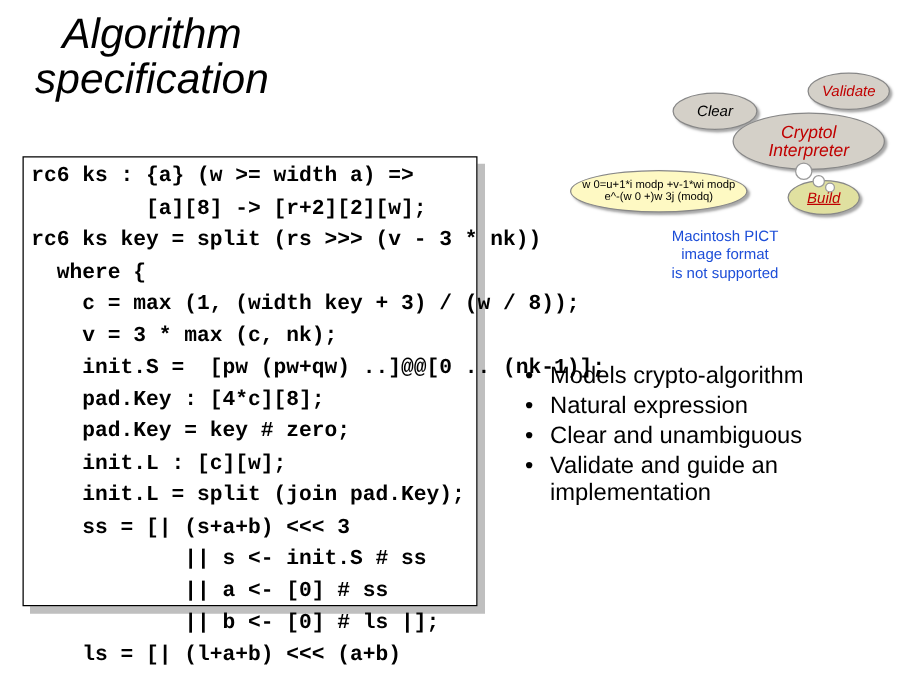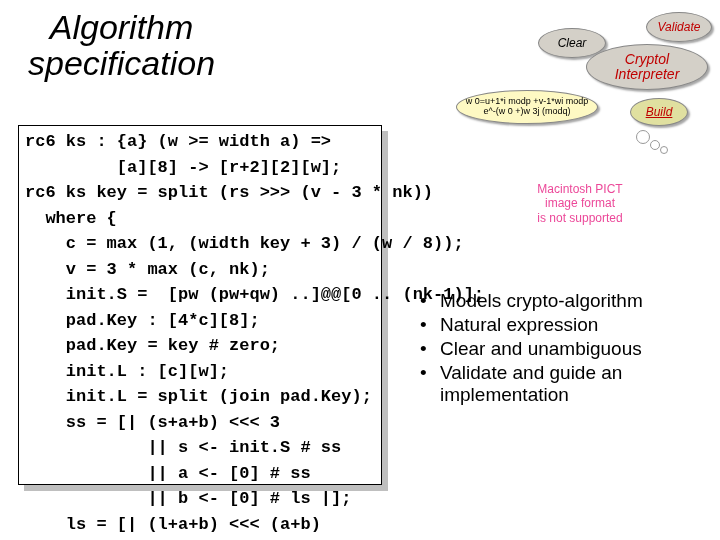--- a/index.html
+++ b/index.html
@@ -62,20 +62,21 @@
   .oval {
     position: absolute;
     border-radius: 50%;
     border: 1px solid #878787;
     box-shadow: 2px 2px 2px rgba(0,0,0,0.35);
     display: flex;
     align-items: center;
     justify-content: center;
     font-size: 12px;
     font-style: italic;
+    margin-top: 46px;
   }
   .ov-design {
     top: 20px; left: 130px; width: 66px; height: 28px;
     background: #d4d0c8;
   }
   .ov-validate {
     top: 4px; left: 238px; width: 64px; height: 28px;
     background: #d4d0c8;
     color: #c00000;
   }
@@ -111,21 +112,21 @@
   }
   .c1 { top: 122px; left: 228px; width: 12px; height: 12px; }
   .c2 { top: 132px; left: 242px; width: 8px; height: 8px; }
   .c3 { top: 138px; left: 252px; width: 6px; height: 6px; }
   .placeholder {
     position: absolute;
     top: 182px;
     right: 80px;
     width: 120px;
     font-size: 12px;
-    color: #ec4899;
+    color: #1d4ed8;
     text-align: center;
     font-style: normal;
     line-height: 1.2;
   }
   .bullets {
     position: absolute;
     top: 290px;
     left: 420px;
     width: 290px;
     font-size: 19px;

